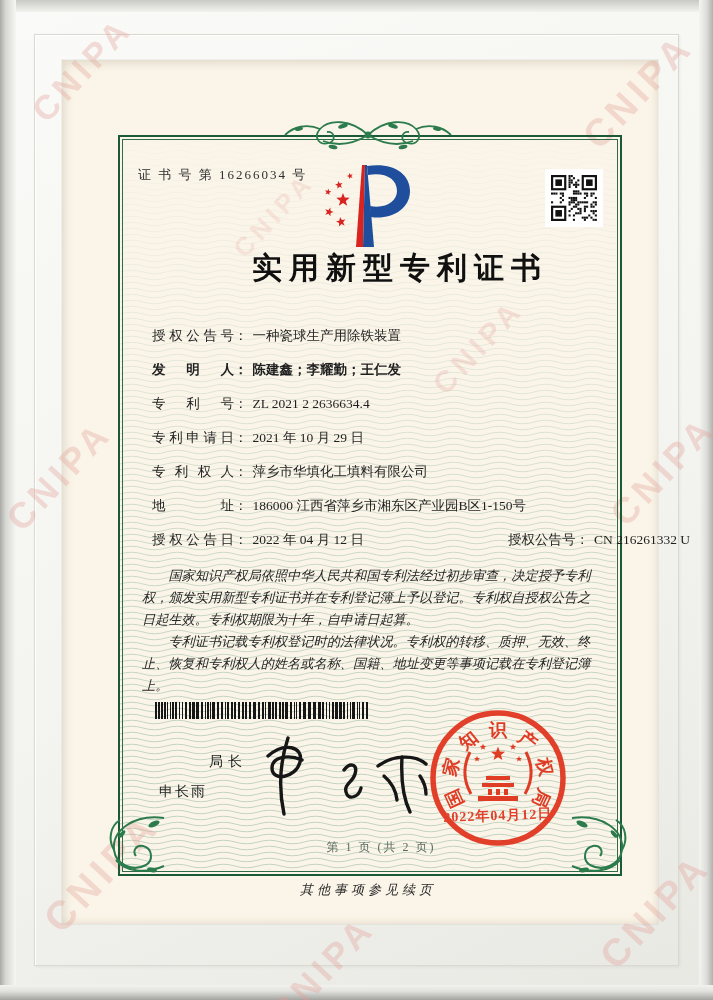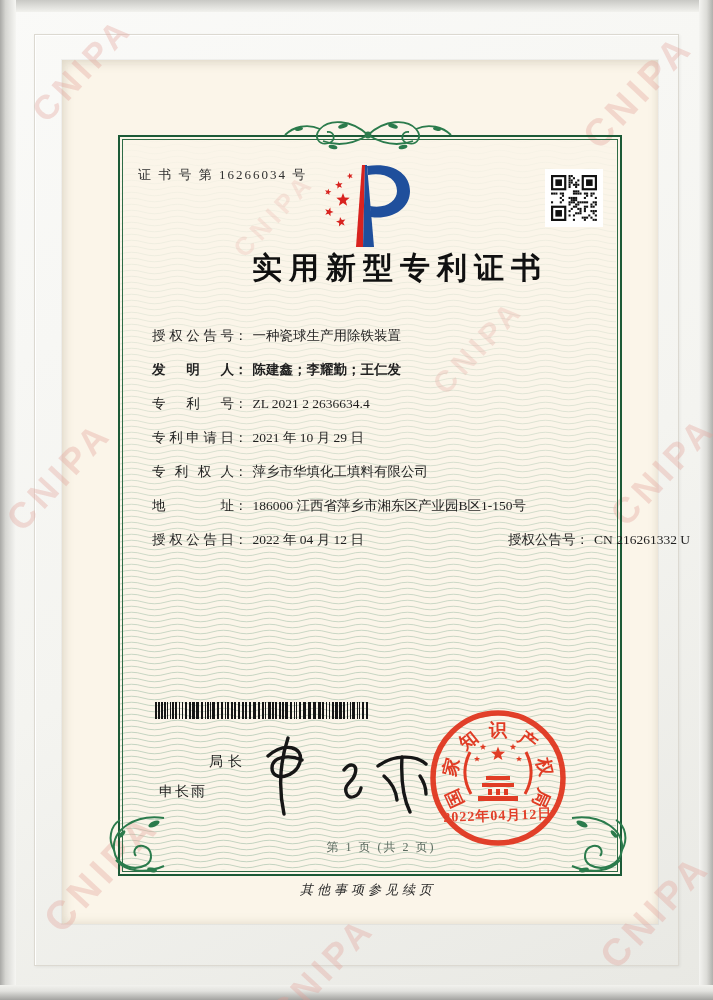--- a/index.html
+++ b/index.html
@@ -282,20 +282,24 @@
       <span class="lbl">地址</span><span>：</span><span class="val">186000 江西省萍乡市湘东区产业园B区1-150号</span>
     </div>
     <div class="row" style="top:471px;">
       <span class="lbl">授权公告日</span><span>：</span><span class="val">2022 年 04 月 12 日</span>
       <span class="grant">
         <span>授权公告号</span><span>：</span><span class="val">CN 216261332 U</span>
       </span>
     </div>
 
     
+    <div class="paras">
+      <p>国家知识产权局依照中华人民共和国专利法经过初步审查，决定授予专利权，颁发实用新型专利证书并在专利登记簿上予以登记。专利权自授权公告之日起生效。专利权期限为十年，自申请日起算。</p>
+      <p>专利证书记载专利权登记时的法律状况。专利权的转移、质押、无效、终止、恢复和专利权人的姓名或名称、国籍、地址变更等事项记载在专利登记簿上。</p>
+    </div>
 
     
     <svg class="barcode" id="barcode" width="218" height="17">
         <rect x="0" y="0" width="2" height="17" fill="#161616"></rect>
         <rect x="3" y="0" width="2" height="17" fill="#161616"></rect>
         <rect x="6" y="0" width="2" height="17" fill="#161616"></rect>
         <rect x="9" y="0" width="2" height="17" fill="#161616"></rect>
         <rect x="12" y="0" width="1" height="17" fill="#161616"></rect>
         <rect x="15" y="0" width="1" height="17" fill="#161616"></rect>
         <rect x="17" y="0" width="2" height="17" fill="#161616"></rect>

